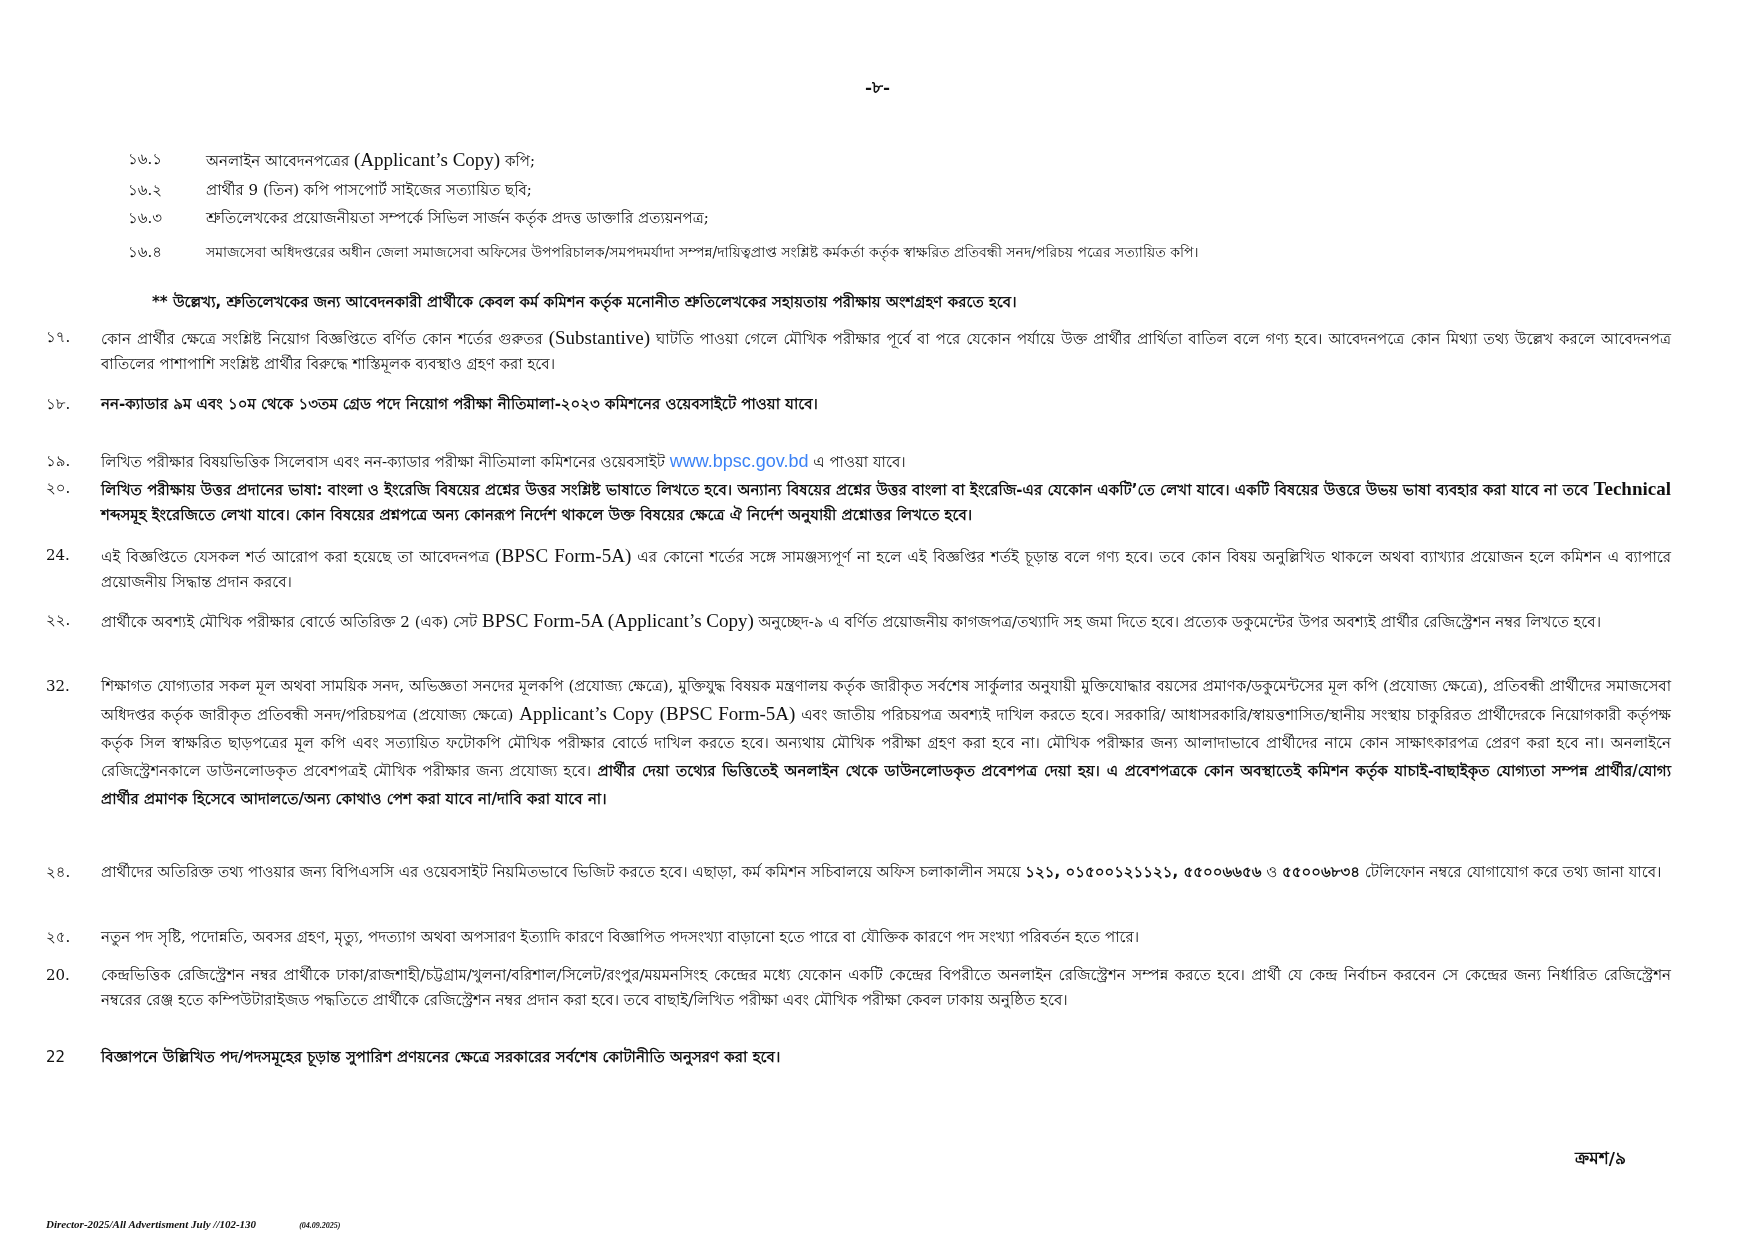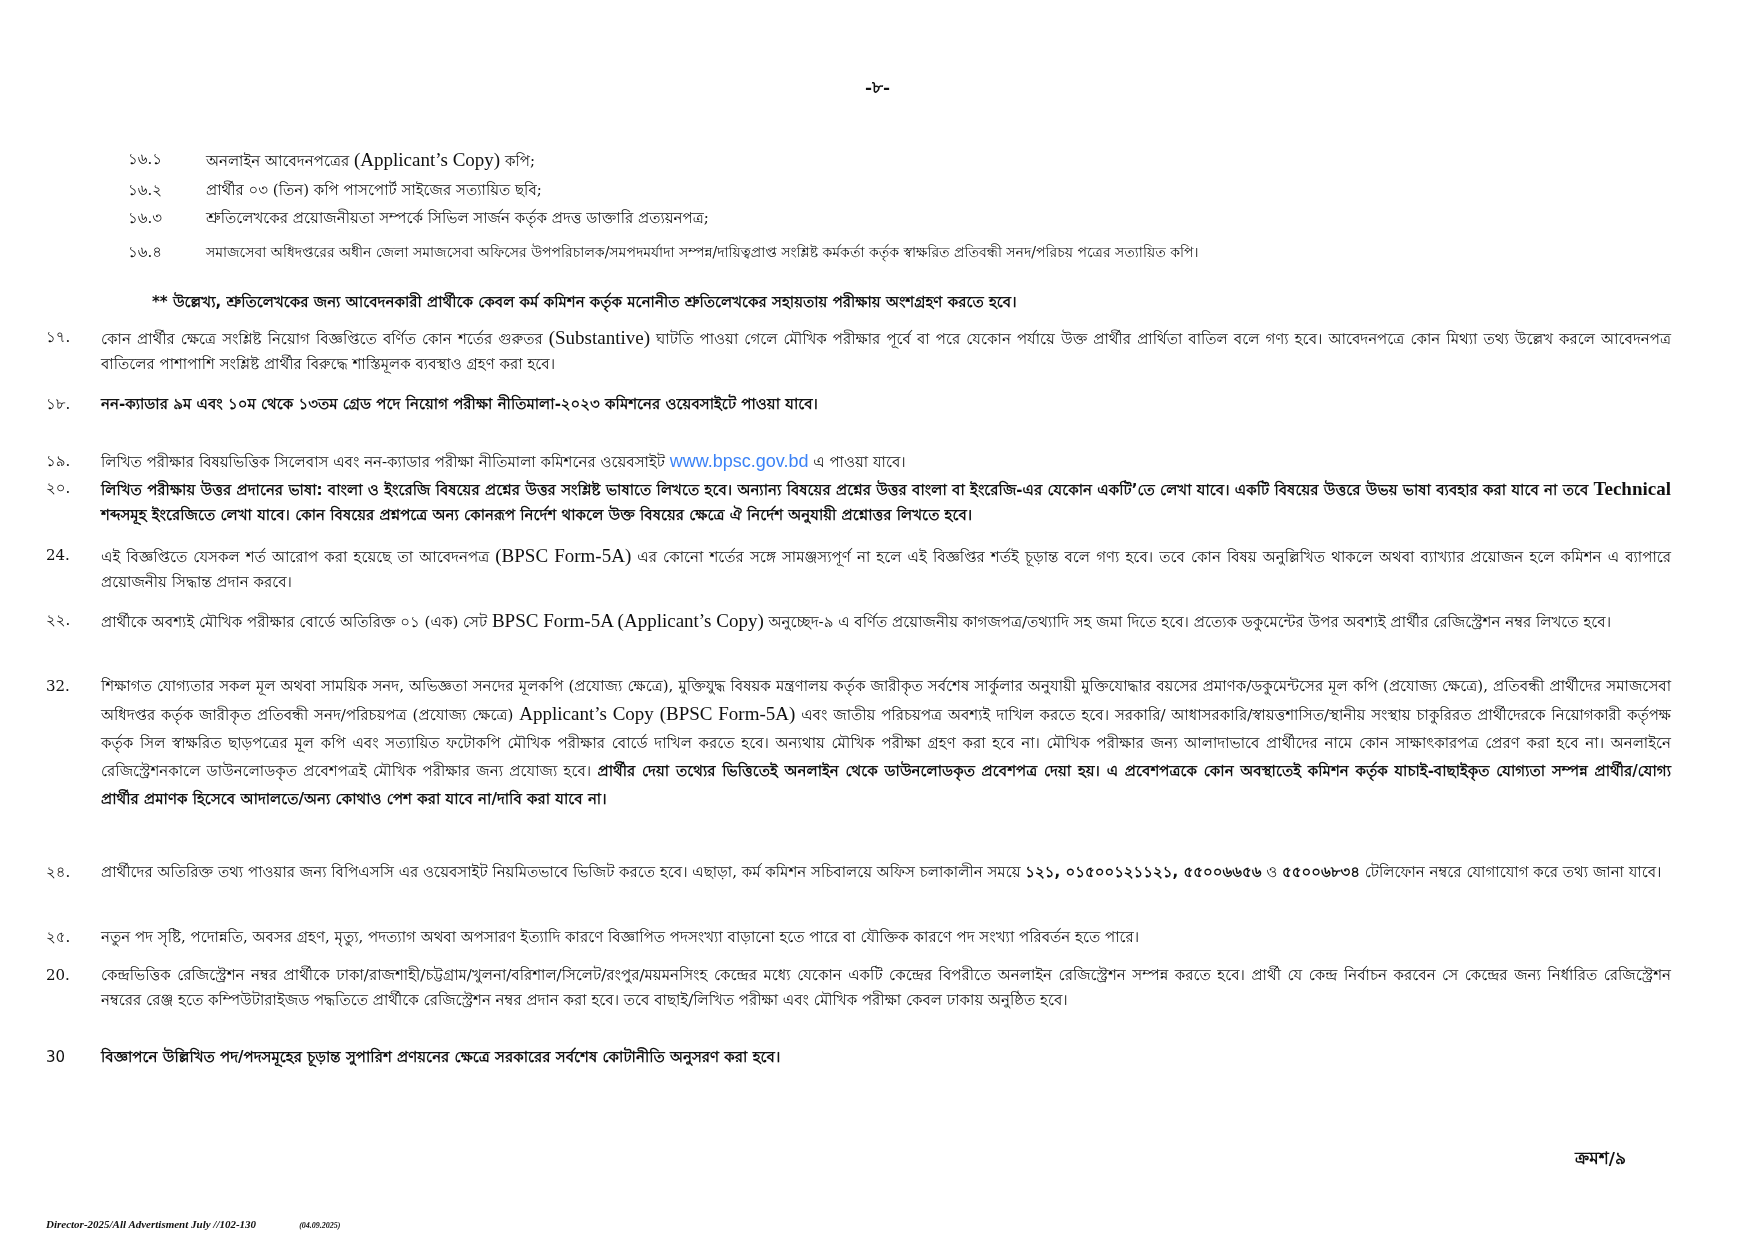--- a/index.html
+++ b/index.html
@@ -49,21 +49,21 @@
 <div class="page-num">-৮-</div>
 
 <div class="doc">
 
   <div class="sub" style="top:147px">
     <span class="num">১৬.১</span>
     <span class="txt"><span>অনলাইন আবেদনপত্রের </span><span class="eng">(Applicant’s Copy)</span><span> কপি;</span></span>
   </div>
   <div class="sub" style="top:178px">
     <span class="num">১৬.২</span>
-    <span class="txt">প্রার্থীর ০৩ (তিন) কপি পাসপোর্ট সাইজের সত্যায়িত ছবি;</span>
+    <span class="txt">প্রার্থীর 9 (তিন) কপি পাসপোর্ট সাইজের সত্যায়িত ছবি;</span>
   </div>
   <div class="sub" style="top:206px">
     <span class="num">১৬.৩</span>
     <span class="txt">শ্রুতিলেখকের প্রয়োজনীয়তা সম্পর্কে সিভিল সার্জন কর্তৃক প্রদত্ত ডাক্তারি প্রত্যয়নপত্র;</span>
   </div>
   <div class="sub" style="top:240px">
     <span class="num">১৬.৪</span>
     <span class="txt" style="font-size:14px">সমাজসেবা অধিদপ্তরের অধীন জেলা সমাজসেবা অফিসের উপপরিচালক/সমপদমর্যাদা সম্পন্ন/দায়িত্বপ্রাপ্ত সংশ্লিষ্ট কর্মকর্তা কর্তৃক স্বাক্ষরিত প্রতিবন্ধী সনদ/পরিচয় পত্রের সত্যায়িত কপি।</span>
   </div>
 
@@ -89,21 +89,21 @@
     <span class="txt"><span>লিখিত পরীক্ষায় উত্তর প্রদানের ভাষা: বাংলা ও ইংরেজি বিষয়ের প্রশ্নের উত্তর সংশ্লিষ্ট ভাষাতে লিখতে হবে। অন্যান্য বিষয়ের প্রশ্নের উত্তর বাংলা বা ইংরেজি-এর যেকোন একটি’তে লেখা যাবে। একটি বিষয়ের উত্তরে উভয় ভাষা ব্যবহার করা যাবে না তবে </span><span class="eng" style="font-weight:bold">Technical</span><span> শব্দসমূহ ইংরেজিতে লেখা যাবে। কোন বিষয়ের প্রশ্নপত্রে অন্য কোনরূপ নির্দেশ থাকলে উক্ত বিষয়ের ক্ষেত্রে ঐ নির্দেশ অনুযায়ী প্রশ্নোত্তর লিখতে হবে।</span></span>
   </div>
 
   <div class="item" style="top:543px">
     <span class="num">24.</span>
     <span class="txt"><span>এই বিজ্ঞপ্তিতে যেসকল শর্ত আরোপ করা হয়েছে তা আবেদনপত্র </span><span class="eng">(BPSC Form-5A)</span><span> এর কোনো শর্তের সঙ্গে সামঞ্জস্যপূর্ণ না হলে এই বিজ্ঞপ্তির শর্তই চূড়ান্ত বলে গণ্য হবে। তবে কোন বিষয় অনুল্লিখিত থাকলে অথবা ব্যাখ্যার প্রয়োজন হলে কমিশন এ ব্যাপারে প্রয়োজনীয় সিদ্ধান্ত প্রদান করবে।</span></span>
   </div>
 
   <div class="item" style="top:608px">
     <span class="num">২২.</span>
-    <span class="txt"><span>প্রার্থীকে অবশ্যই মৌখিক পরীক্ষার বোর্ডে অতিরিক্ত ০১ (এক) সেট </span><span class="eng">BPSC Form-5A (Applicant’s Copy)</span><span> অনুচ্ছেদ-৯ এ বর্ণিত প্রয়োজনীয় কাগজপত্র/তথ্যাদি সহ জমা দিতে হবে। প্রত্যেক ডকুমেন্টের উপর অবশ্যই প্রার্থীর রেজিস্ট্রেশন নম্বর লিখতে হবে।</span></span>
+    <span class="txt"><span>প্রার্থীকে অবশ্যই মৌখিক পরীক্ষার বোর্ডে অতিরিক্ত 2 (এক) সেট </span><span class="eng">BPSC Form-5A (Applicant’s Copy)</span><span> অনুচ্ছেদ-৯ এ বর্ণিত প্রয়োজনীয় কাগজপত্র/তথ্যাদি সহ জমা দিতে হবে। প্রত্যেক ডকুমেন্টের উপর অবশ্যই প্রার্থীর রেজিস্ট্রেশন নম্বর লিখতে হবে।</span></span>
   </div>
 
   <div class="item" style="top:672px; line-height:28px">
     <span class="num">32.</span>
     <span class="txt"><span>শিক্ষাগত যোগ্যতার সকল মূল অথবা সাময়িক সনদ, অভিজ্ঞতা সনদের মূলকপি (প্রযোজ্য ক্ষেত্রে), মুক্তিযুদ্ধ বিষয়ক মন্ত্রণালয় কর্তৃক জারীকৃত সর্বশেষ সার্কুলার অনুযায়ী মুক্তিযোদ্ধার বয়সের প্রমাণক/ডকুমেন্টসের মূল কপি (প্রযোজ্য ক্ষেত্রে), প্রতিবন্ধী প্রার্থীদের সমাজসেবা অধিদপ্তর কর্তৃক জারীকৃত প্রতিবন্ধী সনদ/পরিচয়পত্র (প্রযোজ্য ক্ষেত্রে) </span><span class="eng">Applicant’s Copy (BPSC Form-5A)</span><span> এবং জাতীয় পরিচয়পত্র অবশ্যই দাখিল করতে হবে। সরকারি/ আধাসরকারি/স্বায়ত্তশাসিত/স্থানীয় সংস্থায় চাকুরিরত প্রার্থীদেরকে নিয়োগকারী কর্তৃপক্ষ কর্তৃক সিল স্বাক্ষরিত ছাড়পত্রের মূল কপি এবং সত্যায়িত ফটোকপি মৌখিক পরীক্ষার বোর্ডে দাখিল করতে হবে। অন্যথায় মৌখিক পরীক্ষা গ্রহণ করা হবে না। মৌখিক পরীক্ষার জন্য আলাদাভাবে প্রার্থীদের নামে কোন সাক্ষাৎকারপত্র প্রেরণ করা হবে না। অনলাইনে রেজিস্ট্রেশনকালে ডাউনলোডকৃত প্রবেশপত্রই মৌখিক পরীক্ষার জন্য প্রযোজ্য হবে। </span><span class="bold">প্রার্থীর দেয়া তথ্যের ভিত্তিতেই অনলাইন থেকে ডাউনলোডকৃত প্রবেশপত্র দেয়া হয়। এ প্রবেশপত্রকে কোন অবস্থাতেই কমিশন কর্তৃক যাচাই-বাছাইকৃত যোগ্যতা সম্পন্ন প্রার্থীর/যোগ্য প্রার্থীর প্রমাণক হিসেবে আদালতে/অন্য কোথাও পেশ করা যাবে না/দাবি করা যাবে না।</span></span>
   </div>
 
   <div class="item" style="top:860px">
     <span class="num">২৪.</span>
     <span class="txt"><span>প্রার্থীদের অতিরিক্ত তথ্য পাওয়ার জন্য বিপিএসসি এর ওয়েবসাইট নিয়মিতভাবে ভিজিট করতে হবে। এছাড়া, কর্ম কমিশন সচিবালয়ে অফিস চলাকালীন সময়ে </span><span class="bold">১২১, ০১৫০০১২১১২১, ৫৫০০৬৬৫৬</span><span> ও </span><span class="bold">৫৫০০৬৮৩৪</span><span> টেলিফোন নম্বরে যোগাযোগ করে তথ্য জানা যাবে।</span></span>
@@ -113,20 +113,20 @@
     <span class="num">২৫.</span>
     <span class="txt">নতুন পদ সৃষ্টি, পদোন্নতি, অবসর গ্রহণ, মৃত্যু, পদত্যাগ অথবা অপসারণ ইত্যাদি কারণে বিজ্ঞাপিত পদসংখ্যা বাড়ানো হতে পারে বা যৌক্তিক কারণে পদ সংখ্যা পরিবর্তন হতে পারে।</span>
   </div>
 
   <div class="item" style="top:963px">
     <span class="num">20.</span>
     <span class="txt">কেন্দ্রভিত্তিক রেজিস্ট্রেশন নম্বর প্রার্থীকে ঢাকা/রাজশাহী/চট্টগ্রাম/খুলনা/বরিশাল/সিলেট/রংপুর/ময়মনসিংহ কেন্দ্রের মধ্যে যেকোন একটি কেন্দ্রের বিপরীতে অনলাইন রেজিস্ট্রেশন সম্পন্ন করতে হবে। প্রার্থী যে কেন্দ্র নির্বাচন করবেন সে কেন্দ্রের জন্য নির্ধারিত রেজিস্ট্রেশন নম্বরের রেঞ্জ হতে কম্পিউটারাইজড পদ্ধতিতে প্রার্থীকে রেজিস্ট্রেশন নম্বর প্রদান করা হবে। তবে বাছাই/লিখিত পরীক্ষা এবং মৌখিক পরীক্ষা কেবল ঢাকায় অনুষ্ঠিত হবে।</span>
   </div>
 
   <div class="item bold" style="top:1045px">
-    <span class="num" style="font-weight:normal">30</span>
+    <span class="num" style="font-weight:normal">22</span>
     <span class="txt">বিজ্ঞাপনে উল্লিখিত পদ/পদসমূহের চূড়ান্ত সুপারিশ প্রণয়নের ক্ষেত্রে সরকারের সর্বশেষ কোটানীতি অনুসরণ করা হবে।</span>
   </div>
 </div>
 
 <div class="cont">ক্রমশ/৯</div>
 
 <div class="footer"><span>Director-2025/All Advertisment July //102-130</span><small> (04.09.2025)</small></div>
 
 </body></html>

